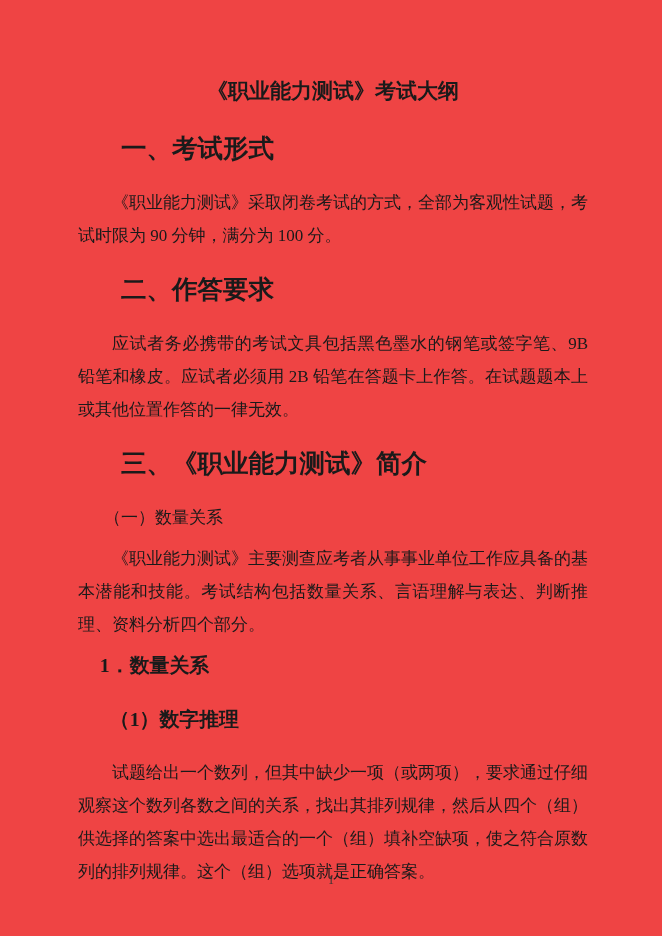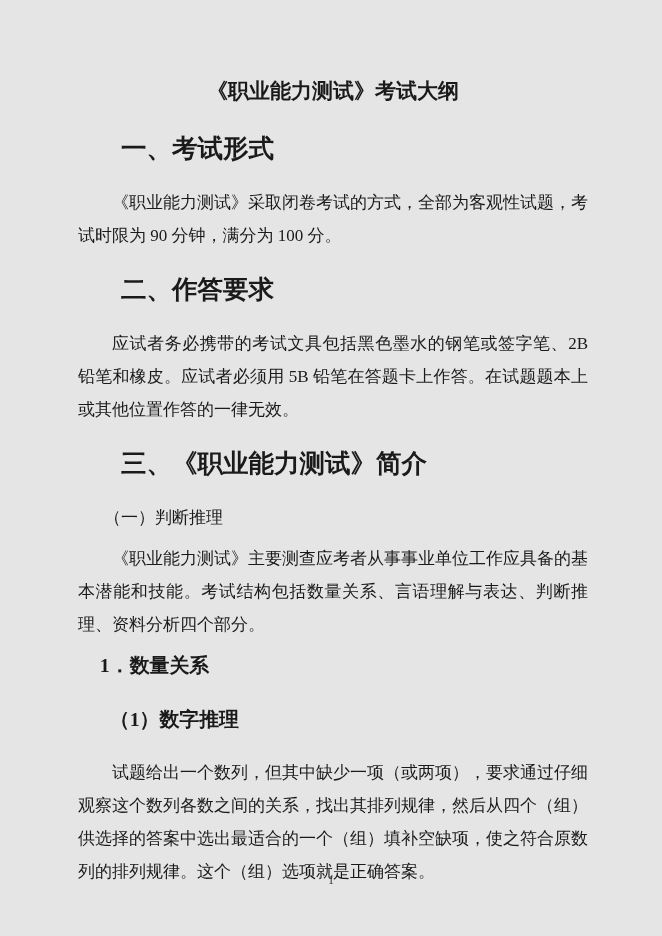--- a/index.html
+++ b/index.html
@@ -5,21 +5,21 @@
   html, body {
     margin: 0;
     padding: 0;
     background: #ffffff;
   }
   .page {
     position: relative;
     width: 662px;
     height: 936px;
     margin: 0 auto;
-    background: #e5e5e5;
+    background: #ef4444;
     color: #1a1a1a;
     font-family: "Liberation Serif", "DejaVu Serif", serif;
     font-size: 17px;
     box-sizing: border-box;
     padding: 62px 66px 0 70px;
     overflow: hidden;
   }
   .doc-title {
     text-align: center;
     font-weight: bold;
@@ -64,24 +64,24 @@
 <body>
 
 <div class="page">
 
   <h1 class="doc-title">《职业能力测试》考试大纲</h1>
 
   <h2 class="heading">一、考试形式</h2>
   <p class="para">《职业能力测试》采取闭卷考试的方式，全部为客观性试题，考试时限为 90 分钟，满分为 100 分。</p>
 
   <h2 class="heading">二、作答要求</h2>
-  <p class="para">应试者务必携带的考试文具包括黑色墨水的钢笔或签字笔、2B 铅笔和橡皮。应试者必须用 5B 铅笔在答题卡上作答。在试题题本上或其他位置作答的一律无效。</p>
+  <p class="para">应试者务必携带的考试文具包括黑色墨水的钢笔或签字笔、9B 铅笔和橡皮。应试者必须用 2B 铅笔在答题卡上作答。在试题题本上或其他位置作答的一律无效。</p>
 
   <h2 class="heading">三、《职业能力测试》简介</h2>
-  <p class="sub">（一）判断推理</p>
+  <p class="sub">（一）数量关系</p>
   <p class="para">《职业能力测试》主要测查应考者从事事业单位工作应具备的基本潜能和技能。考试结构包括数量关系、言语理解与表达、判断推理、资料分析四个部分。</p>
 
   <h3 class="heading-num">1．数量关系</h3>
 
   <h3 class="heading">（1）数字推理</h3>
   <p class="para">试题给出一个数列，但其中缺少一项（或两项），要求通过仔细观察这个数列各数之间的关系，找出其排列规律，然后从四个（组）供选择的答案中选出最适合的一个（组）填补空缺项，使之符合原数列的排列规律。这个（组）选项就是正确答案。</p>
 
   <div class="page-number">1</div>
 
 </div>

